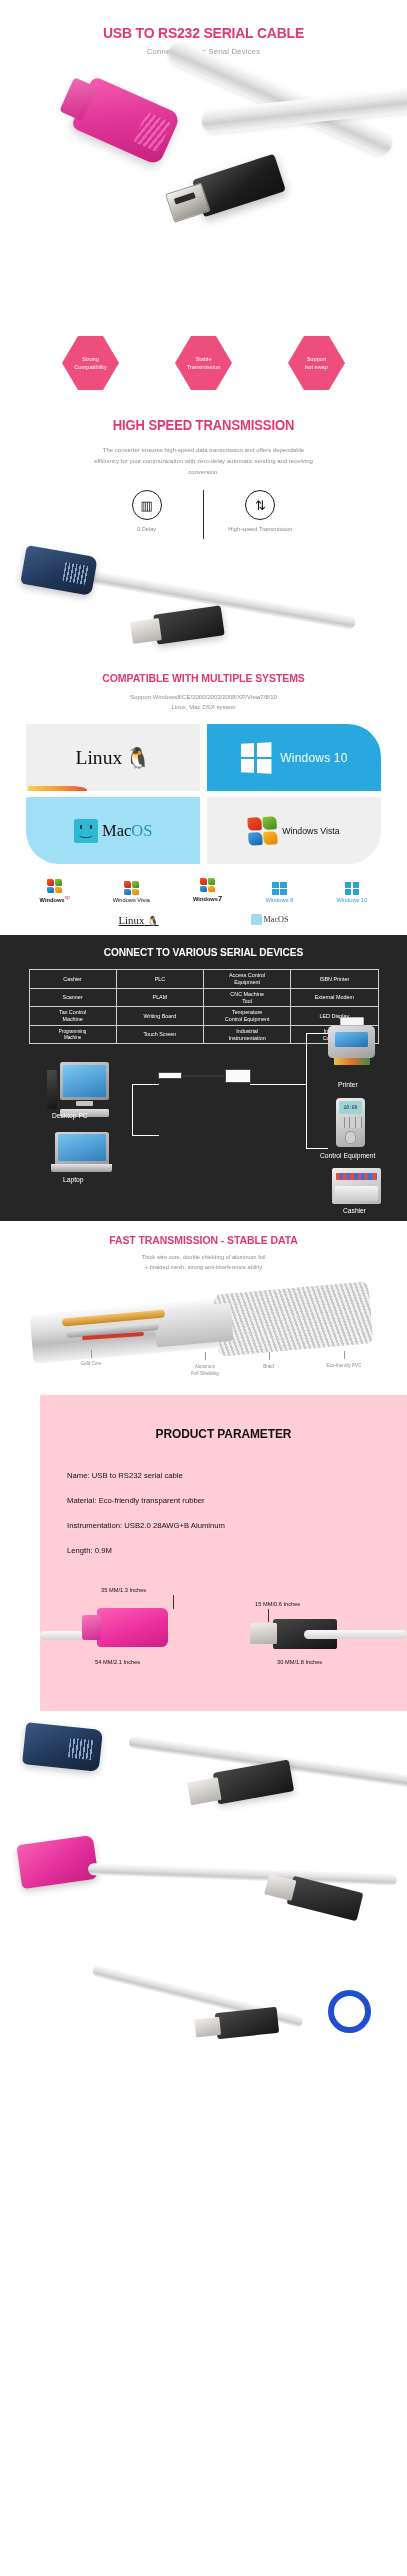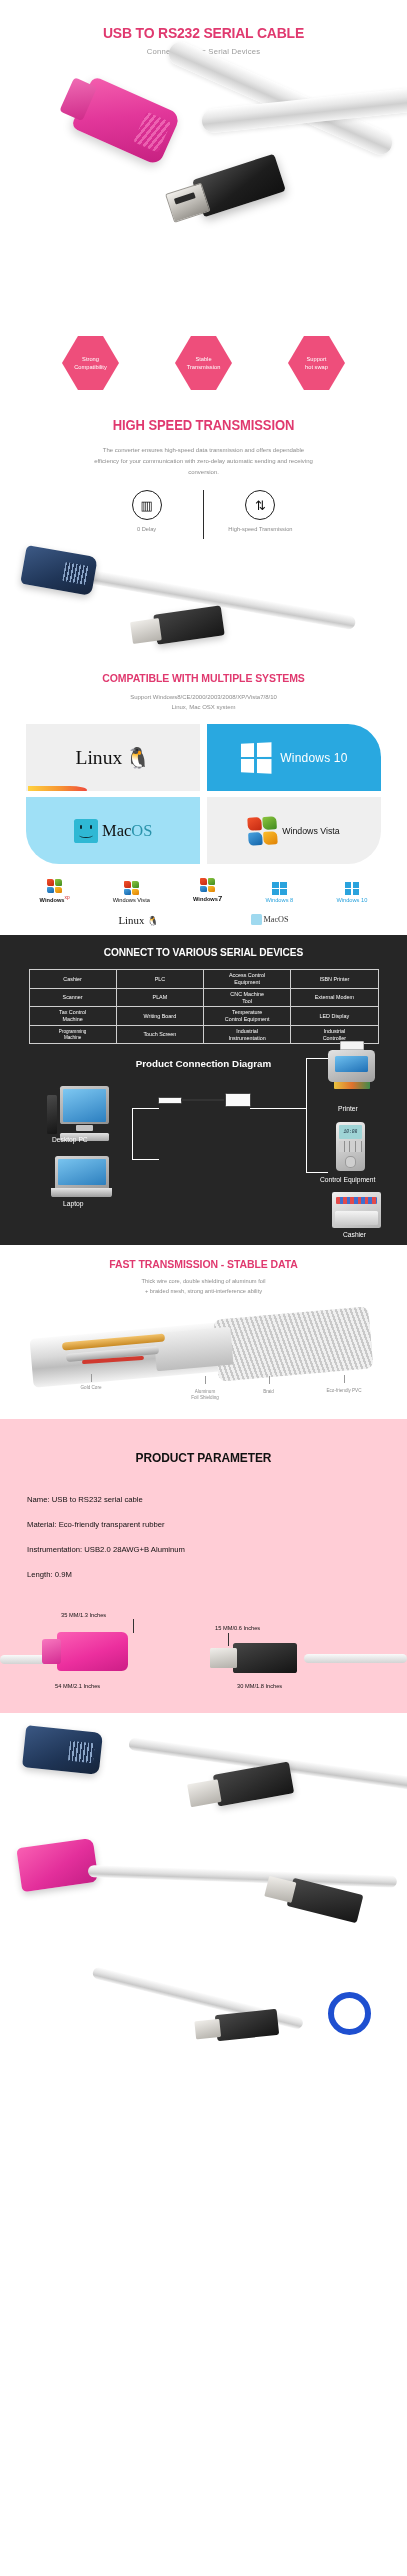--- a/index.html
+++ b/index.html
@@ -193,21 +193,21 @@
     width:15.5px; height:14.4px; margin:0 auto 2.1px; display:grid;
     grid-template-columns:1fr 1fr; grid-template-rows:1fr 1fr; gap:1px;
   }
   .mini-flag i { display:block; border-radius:1px 2.6px 1px 2.6px; }
   .mini-blue { width:14.4px; height:13.4px; margin:0 auto 2.1px; display:grid;
     grid-template-columns:1fr 1fr; grid-template-rows:1fr 1fr; gap:1.3px; }
   .mini-blue i { background:#2aa3dd; display:block; }
   .os-mini-row2 {
     margin:10.3px auto 0; width:170px; display:flex; justify-content:space-between; align-items:center;
   }
-  .mini-linux { font-family:"Liberation Serif", serif; font-size:10.8px; color:#111; position:relative; }
+  .mini-linux { font-family:"Liberation Serif", serif; font-size:10.8px; color:#111; position:relative;text-decoration:underline; }
   .mini-mac { display:flex; align-items:center; font-family:"Liberation Serif", serif; font-size:8.2px; }
   .mini-mac-face{ width:11.3px; height:11.3px; background:#9fd9ef; border-radius:1.5px; margin-right:1.5px;}
 
   
   .dark { background:#262626; color:#fff; padding:11.3px 0 0; }
   .dark-title {
     text-align:center; font-size:10.8px; font-weight:bold; color:#fff;
     letter-spacing:-0.1px; transform:scaleX(0.94);
   }
   .dev-table {
@@ -299,21 +299,21 @@
   }
   .cut-red {
     position:absolute; left:82px; top:57px; width:62px; height:4.1px;
     background:#d0392f; border-radius:2.1px; transform:rotate(-4deg);
   }
   .cut-labels { position:absolute; left:0; top:77px; width:407px; height:36px; }
   .cut-lab { position:absolute; font-size:4.6px; color:#8d8d8d; text-align:center; line-height:1.4; }
   .cut-tick { position:absolute; width:0.5px; height:8.2px; background:#9a9a9a; }
 
   
-  .param { background:#ffcdd6; padding:31px 0 11px; }
+  .param { background:#ffcdd6; padding:31px 0 33px;margin-left:40px; }
   .param-title {
     text-align:center; font-size:13px; font-weight:bold; color:#111;
     letter-spacing:-0.1px; transform:scaleX(0.92);
   }
   .param-list { margin:29px 0 0 27px; }
   .param-row { font-size:7.7px; color:#111; margin-bottom:13.4px; line-height:1.5; }
   .param-row .ind { display:block; text-align:center; padding-left:31px; }
 
   .dims { position:relative; height:108px; margin-top:13.4px; }
   .dim-label { position:absolute; font-size:5.7px; color:#111; }
@@ -574,21 +574,20 @@
 Machine</td>
         <td>Touch Screen</td>
         <td style="white-space:pre-line">Industrial
 Instrumentation</td>
         <td style="white-space:pre-line">Industrial
 Controller</td>
       </tr>
     </tbody>
       </table>
 
-    <h3 class="diagram-title">Product Connection Diagram</h3>
 
     <div class="diagram">
 
       <div class="wire" style="left:109px; top:33px; width:0.5px; height:52px; background:#fff;"></div>
       <div class="wire" style="left:109px; top:33px; width:27px; height:0.5px; background:#fff;"></div>
       <div class="wire" style="left:109px; top:84px; width:27px; height:0.5px; background:#fff;"></div>
       <div class="wire" style="left:227px; top:33px; width:57px; height:0.5px; background:#fff;"></div>
       <div class="wire" style="left:283px; top:-17.5px; width:0.5px; height:115px; background:#fff;"></div>
       <div class="wire" style="left:283px; top:-17.5px; width:21.6px; height:0.5px; background:#fff;"></div>
       <div class="wire" style="left:283px; top:97px; width:21.6px; height:0.5px; background:#fff;"></div>

